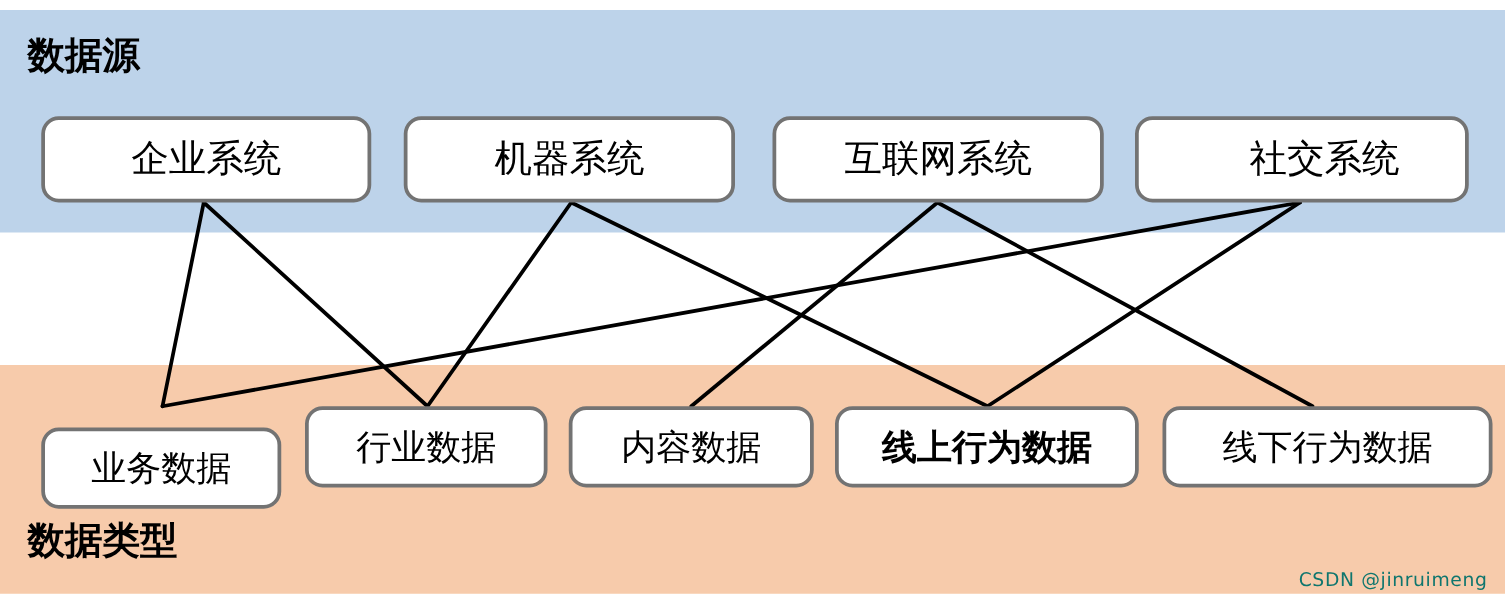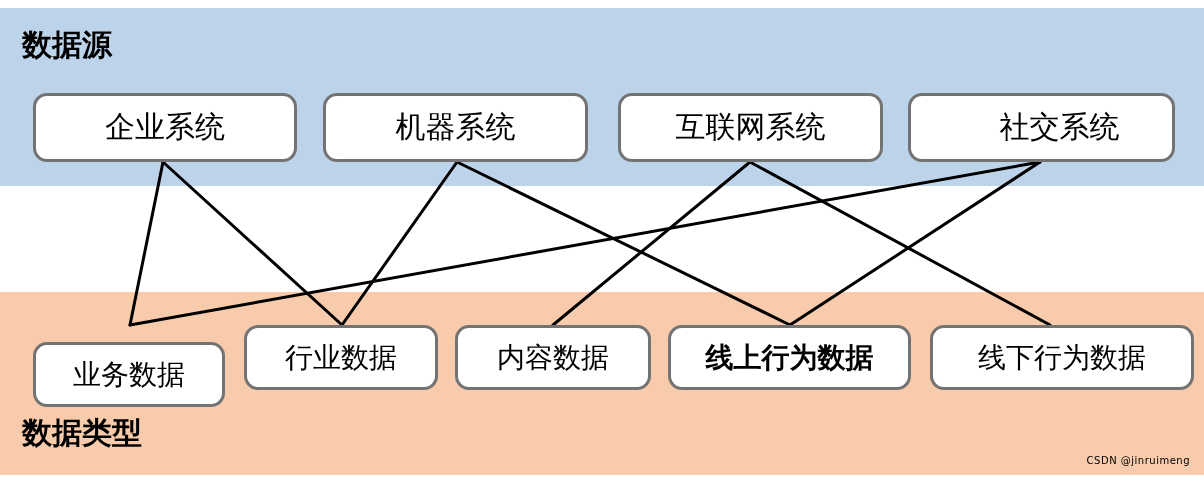--- a/index.html
+++ b/index.html
@@ -82,22 +82,22 @@
   #n-typ-0 { left: 33px;  top: 342px; width: 192px; }
   #n-typ-1 { left: 244px; top: 325px; width: 194px; }
   #n-typ-2 { left: 455px; top: 325px; width: 196px; }
   #n-typ-3 { left: 668px; top: 325px; width: 243px; font-weight: bold; }
   #n-typ-4 { left: 930px; top: 325px; width: 264px; }
 
   #watermark {
     position: absolute;
     right: 14px;
     top: 455px;
-    font-size: 10px;
-    color: #000000;
+    font-size: 15px;
+    color: #0f766e;
     letter-spacing: 0.5px;
     white-space: nowrap;
   }
 </style>
 </head>
 <body>
 
 <div id="stage">
 
   <div class="band" id="band-top"></div>

